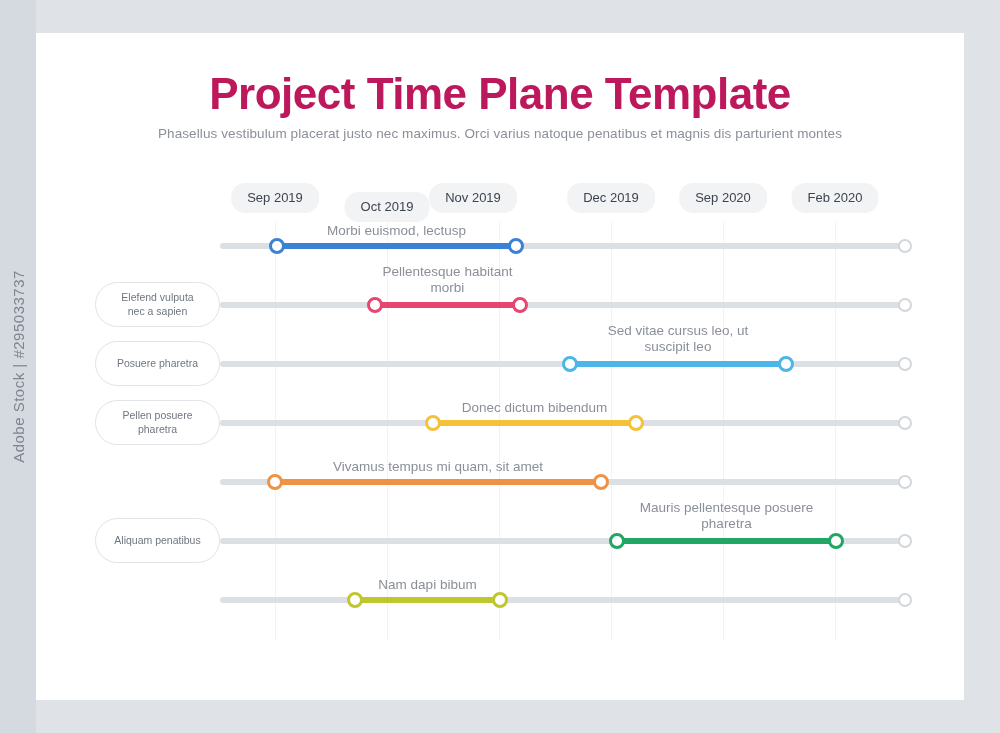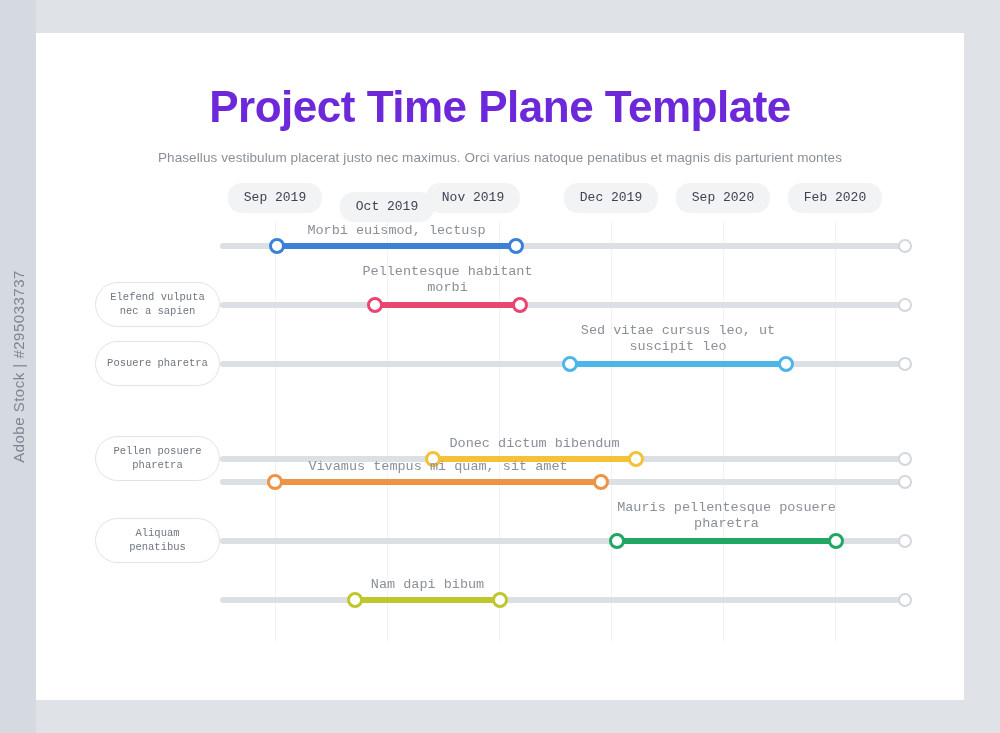--- a/index.html
+++ b/index.html
@@ -50,39 +50,38 @@
   }
 
   
   #header {
     text-align: center;
     padding-top: 32px;
   }
   #page-title {
     font-size: 44px;
     font-weight: bold;
-    color: #6d28d9;
+    color: #be185d;
     letter-spacing: -0.5px;
     line-height: 1.15;
-    margin: 17px;
+    margin: 4px;
   }
   #page-subtitle {
     font-size: 13.5px;
     color: #8a8f98;
     margin-top: 6px;
     letter-spacing: .1px;
   }
 
   
   #timeline {
     position: absolute;
     left: 0; top: 0;
     width: 865px;
     height: 667px;
-    font-family: Liberation Mono, monospace;
   }
 
   .gridline {
     position: absolute;
     top: 188px;
     width: 1px;
     height: 420px;
     background: #f1f2f4;
   }
 
@@ -232,21 +231,21 @@
         </div>
         <div class="row" style="top: 302px;">
           <div class="row-label">Posuere pharetra</div>
           <div class="track"></div>
           <div class="track-end"></div>
           <div class="bar" style="left: 534px; width: 216px; background: rgb(76, 182, 232);"></div>
           <div class="node start" style="left: 534px; border-color: rgb(76, 182, 232);"></div>
           <div class="node end" style="left: 750px; border-color: rgb(76, 182, 232);"></div>
           <div class="bar-label" style="left: 642px; top: -12px;">Sed vitae cursus leo, ut<br>suscipit leo</div>
         </div>
-        <div class="row" style="top: 361px; margin-top: 36px;">
+        <div class="row" style="top: 361px;">
           <div class="row-label">Pellen posuere<br>pharetra</div>
           <div class="track"></div>
           <div class="track-end"></div>
           <div class="bar" style="left: 397px; width: 203px; background: rgb(245, 193, 56);"></div>
           <div class="node start" style="left: 397px; border-color: rgb(245, 193, 56);"></div>
           <div class="node end" style="left: 600px; border-color: rgb(245, 193, 56);"></div>
           <div class="bar-label" style="left: 498.5px; top: 6px;">Donec dictum bibendum</div>
         </div>
         <div class="row" style="top: 420px;">
           <div class="track"></div>

